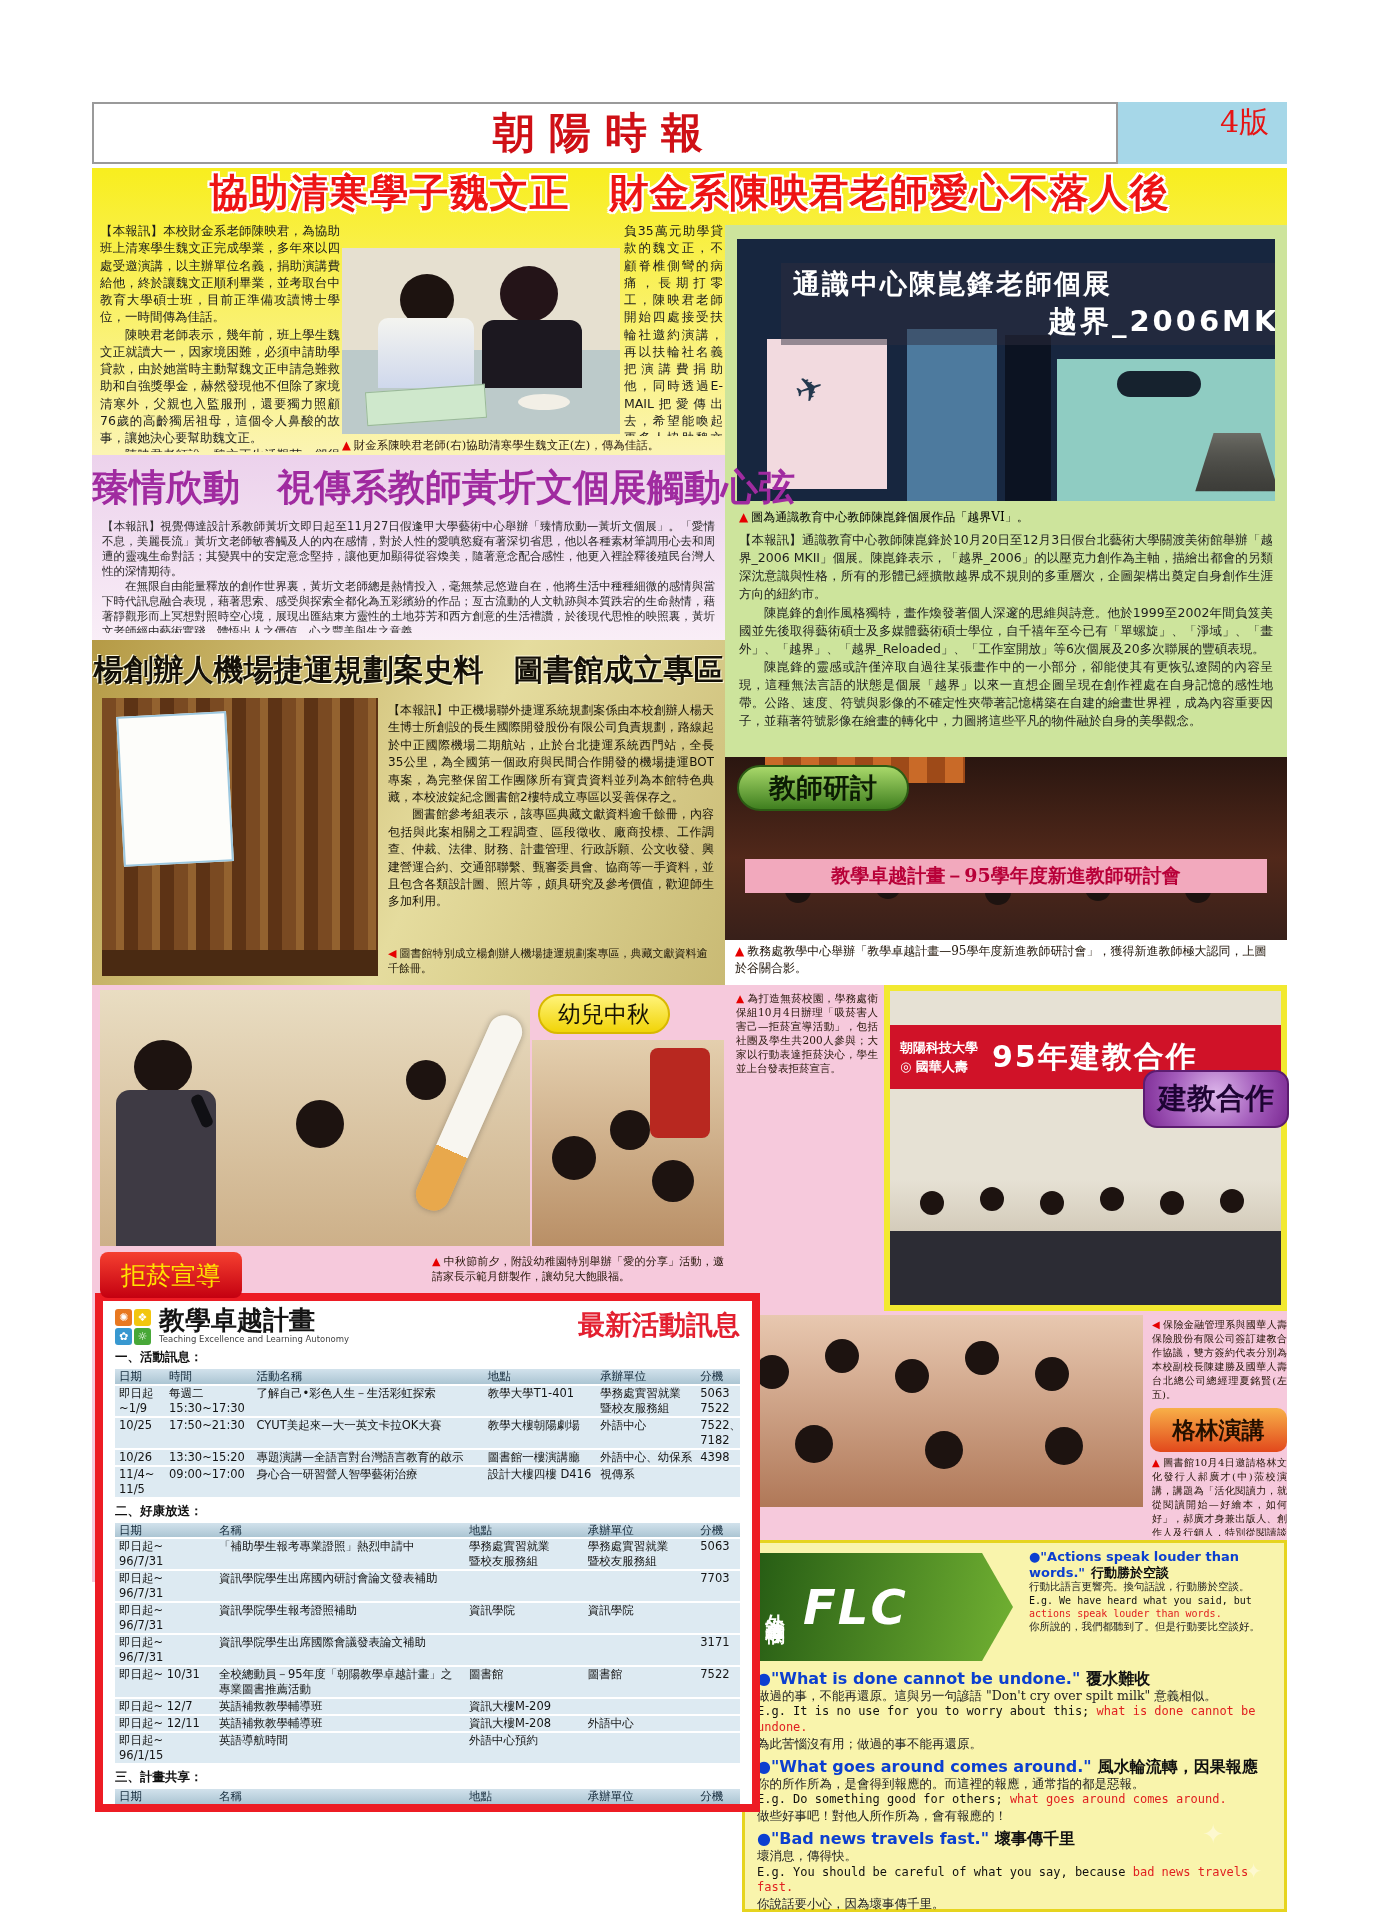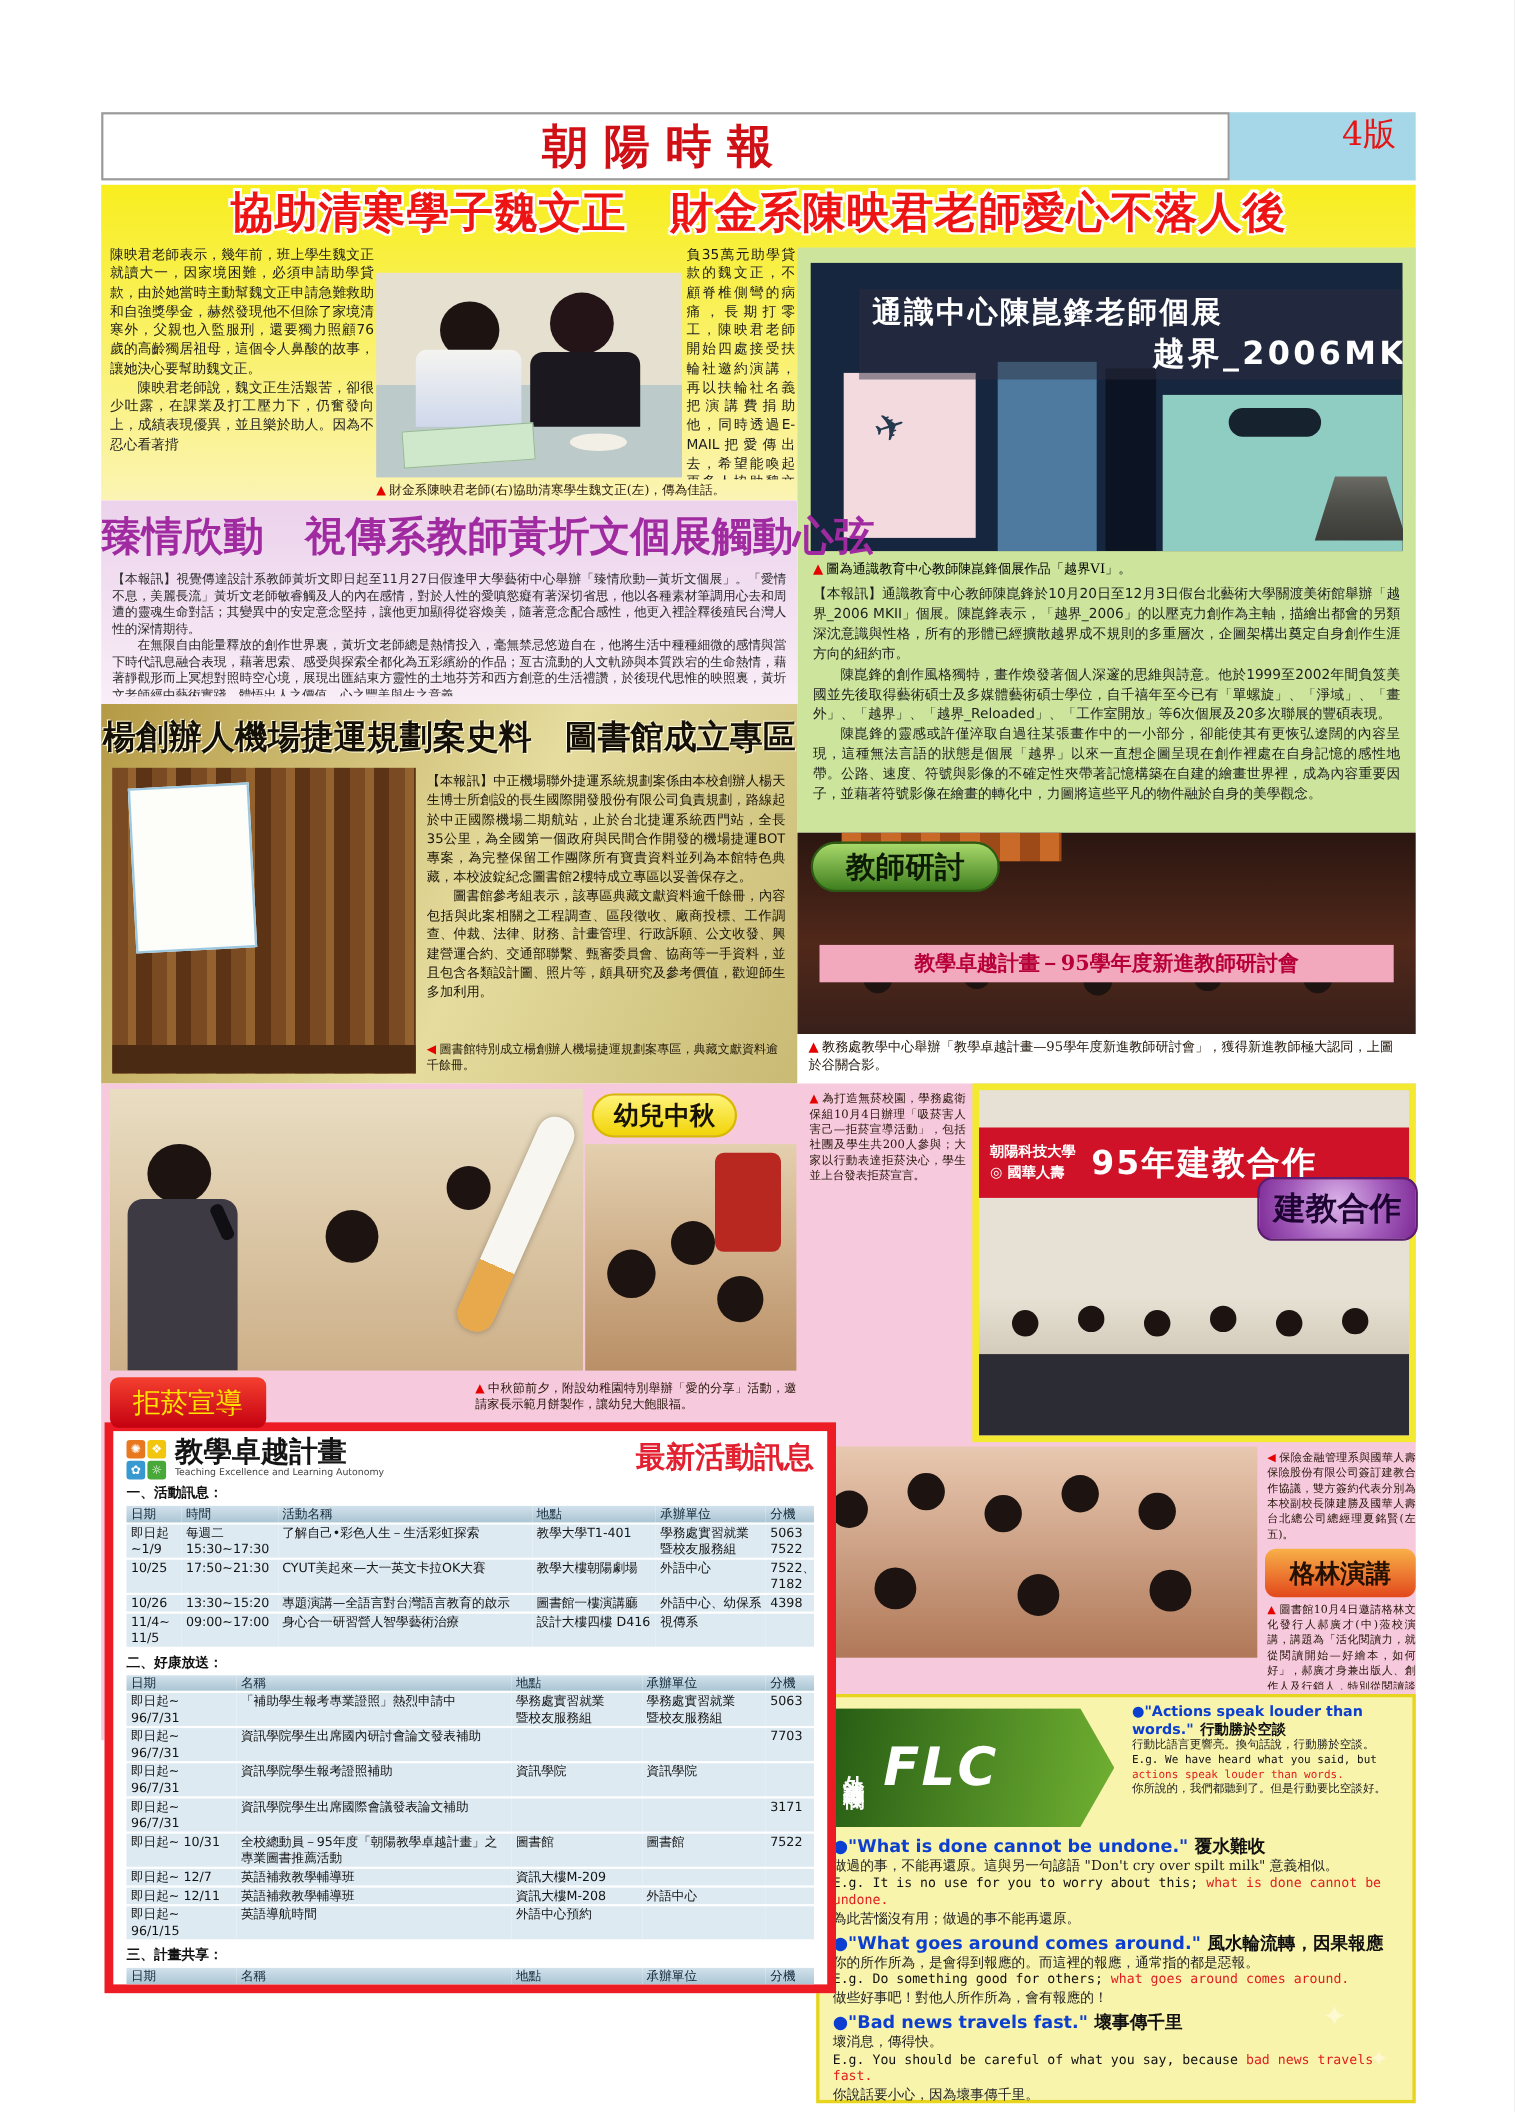--- a/index.html
+++ b/index.html
@@ -61,21 +61,21 @@
   .library-body {position:absolute;left:296px;top:62px;width:326px;height:240px;overflow:hidden;font-size:12px;line-height:1.45;color:#181408;}
   .library-body p + p {text-indent:2em;}
   .library-caption {position:absolute;left:296px;top:306px;width:326px;font-size:11px;color:#201808;}
 
   
   .pink-bg {left:92px;top:985px;width:1195px;height:597px;background:#f6c9dc;}
   .photo-smoking {left:100px;top:990px;width:430px;height:256px;background:linear-gradient(#e9ddc2,#cdb089);overflow:hidden;}
   .label-smoke {left:100px;top:1252px;width:142px;height:46px;border-radius:8px;background:linear-gradient(#f54030,#c40010);
     display:flex;align-items:center;justify-content:center;font-size:25px;font-weight:normal;color:#ffe400;z-index:4;}
   .label-kids {left:538px;top:994px;width:132px;height:40px;border-radius:20px;background:linear-gradient(#fff378,#f1d408);border:2px solid #d8b800;
-    display:flex;align-items:center;justify-content:center;font-size:23px;font-weight:bold;color:#171204;z-index:4;}
+    display:flex;align-items:center;justify-content:center;font-size:23px;font-weight:normal;color:#171204;z-index:4;}
   .photo-kids {left:532px;top:1040px;width:192px;height:206px;background:linear-gradient(#e4cfae,#b98f66);overflow:hidden;}
   .moon-caption {left:432px;top:1254px;width:292px;font-size:11px;color:#241408;}
   .smoke-caption {left:736px;top:992px;width:142px;font-size:10.5px;color:#241408;}
   .photo-coop {left:884px;top:985px;width:403px;height:326px;border:6px solid #f2e930;background:linear-gradient(#e6e1d4 60%,#b9ac96);overflow:hidden;}
   .coop-banner {position:absolute;left:0;top:34px;width:100%;height:64px;background:#d01228;display:flex;align-items:center;padding:0 10px;color:#fff;}
   .coop-banner-small {font-size:13px;font-weight:bold;line-height:1.5;white-space:pre-line;}
   .coop-banner-big {font-size:30px;font-weight:bold;margin-left:14px;letter-spacing:2px;white-space:nowrap;}
   .label-coop {left:1143px;top:1070px;width:146px;height:58px;border-radius:14px;z-index:5;
     background:radial-gradient(circle at 50% 40%,#dcb5ea 0%,#a35cbb 55%,#7c2a94 100%);border:2px solid #5c1c70;
     display:flex;align-items:center;justify-content:center;font-size:29px;font-weight:bold;color:#1e0433;}
@@ -132,20 +132,21 @@
     <span class="paper-title">朝陽時報</span>
   </div>
   <div class="abs pagenum-box">
     <span>4版</span>
   </div>
 
   <div class="abs yellow-bg"></div>
   <div class="abs main-headline">協助清寒學子魏文正　財金系陳映君老師愛心不落人後</div>
 
   <div class="abs a1-col1 col-text jt">
+    <p>【本報訊】本校財金系老師陳映君，為協助班上清寒學生魏文正完成學業，多年來以四處受邀演講，以主辦單位名義，捐助演講費給他，終於讓魏文正順利畢業，並考取台中教育大學碩士班，目前正準備攻讀博士學位，一時間傳為佳話。</p>
     <p>陳映君老師表示，幾年前，班上學生魏文正就讀大一，因家境困難，必須申請助學貸款，由於她當時主動幫魏文正申請急難救助和自強獎學金，赫然發現他不但除了家境清寒外，父親也入監服刑，還要獨力照顧76歲的高齡獨居祖母，這個令人鼻酸的故事，讓她決心要幫助魏文正。</p>
     <p>陳映君老師說，魏文正生活艱苦，卻很少吐露，在課業及打工壓力下，仍奮發向上，成績表現優異，並且樂於助人。因為不忍心看著揹</p>
   </div>
 
   <div class="abs photo-classroom">
     <div class="head" style="left:58px;top:26px;width:54px;height:52px;"></div>
     <div class="head" style="left:158px;top:18px;width:58px;height:56px;background:#241418;"></div>
     <div class="abs" style="left:36px;top:70px;width:96px;height:70px;background:linear-gradient(#f4f4f0,#cfd8ec);border-radius:10px 10px 0 0;"></div>
     <div class="abs" style="left:140px;top:72px;width:100px;height:68px;background:#1c1820;border-radius:12px 12px 0 0;"></div>
     <div class="abs" style="left:24px;top:140px;width:120px;height:34px;background:#cfe8cc;border:1px solid #9ab89a;transform:rotate(-4deg);"></div>

